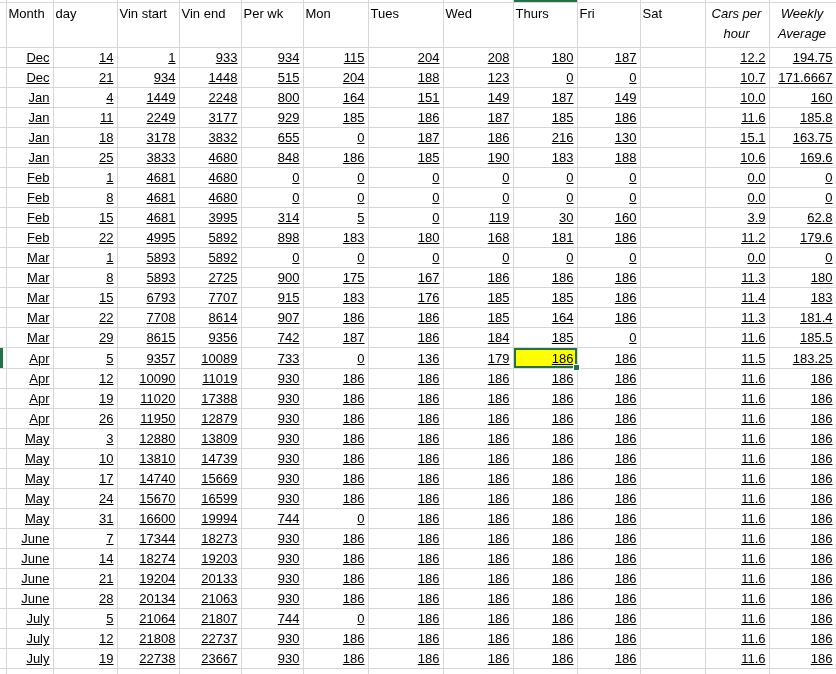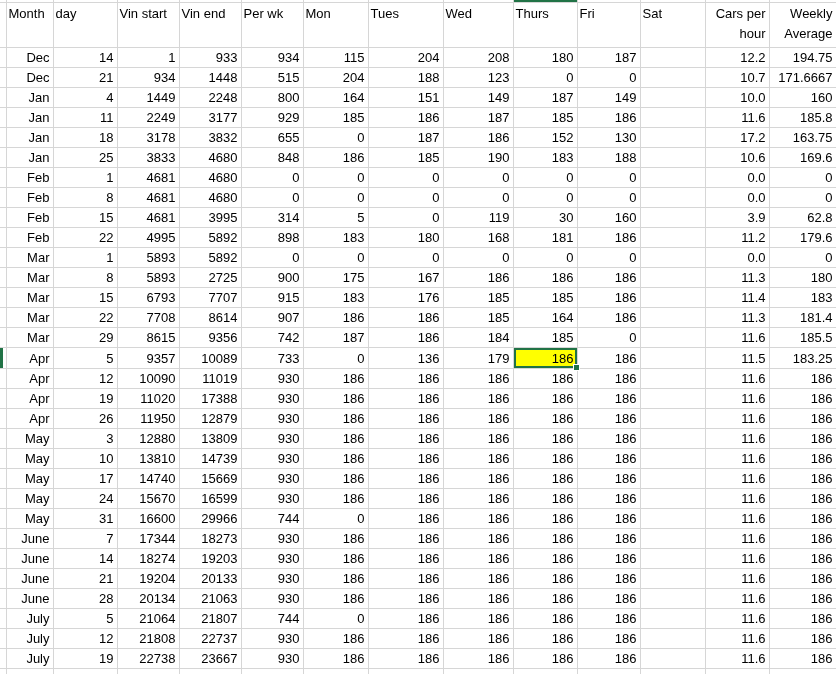--- a/index.html
+++ b/index.html
@@ -36,22 +36,22 @@
   tr.r-top td { height:2px; padding:0; }
   tr.r-bot td { height:6px; padding:0; border-bottom:none; }
   tr.r-head th {
     height:43px;
     vertical-align:top;
     text-align:left;
     line-height:20px;
     padding:1px 3px 0 2px;
     white-space:normal;
   }
-  tr.r-head th.ar { text-align:right; padding-right:3px; }
-  tr.r-data { height:20px; }
+  tr.r-head th.ar { text-align:center; padding-right:3px;font-style:italic; }
+  tr.r-data { height:20px;text-decoration:underline; }
   tr.r-data td {
     text-align:right;
     line-height:19px;
     vertical-align:middle;
   }
   td.sliver { padding:0; }
   .col-flag { background:var(--green,#217346); }
   .row-flag { width:3px; height:20px; background:var(--green,#217346); }
   td.selected {
     background:var(--yellow,#ffff00);
@@ -189,24 +189,24 @@
         <tr class="r-data">
           <td class="sliver"></td>
           <td>Jan</td>
           <td>18</td>
           <td>3178</td>
           <td>3832</td>
           <td>655</td>
           <td>0</td>
           <td>187</td>
           <td>186</td>
-          <td>152</td>
+          <td>216</td>
           <td>130</td>
           <td></td>
-          <td>17.2</td>
+          <td>15.1</td>
           <td>163.75</td>
         </tr>
         <tr class="r-data">
           <td class="sliver"></td>
           <td>Jan</td>
           <td>25</td>
           <td>3833</td>
           <td>4680</td>
           <td>848</td>
           <td>186</td>
@@ -490,21 +490,21 @@
           <td>186</td>
           <td></td>
           <td>11.6</td>
           <td>186</td>
         </tr>
         <tr class="r-data">
           <td class="sliver"></td>
           <td>May</td>
           <td>31</td>
           <td>16600</td>
-          <td>29966</td>
+          <td>19994</td>
           <td>744</td>
           <td>0</td>
           <td>186</td>
           <td>186</td>
           <td>186</td>
           <td>186</td>
           <td></td>
           <td>11.6</td>
           <td>186</td>
         </tr>

